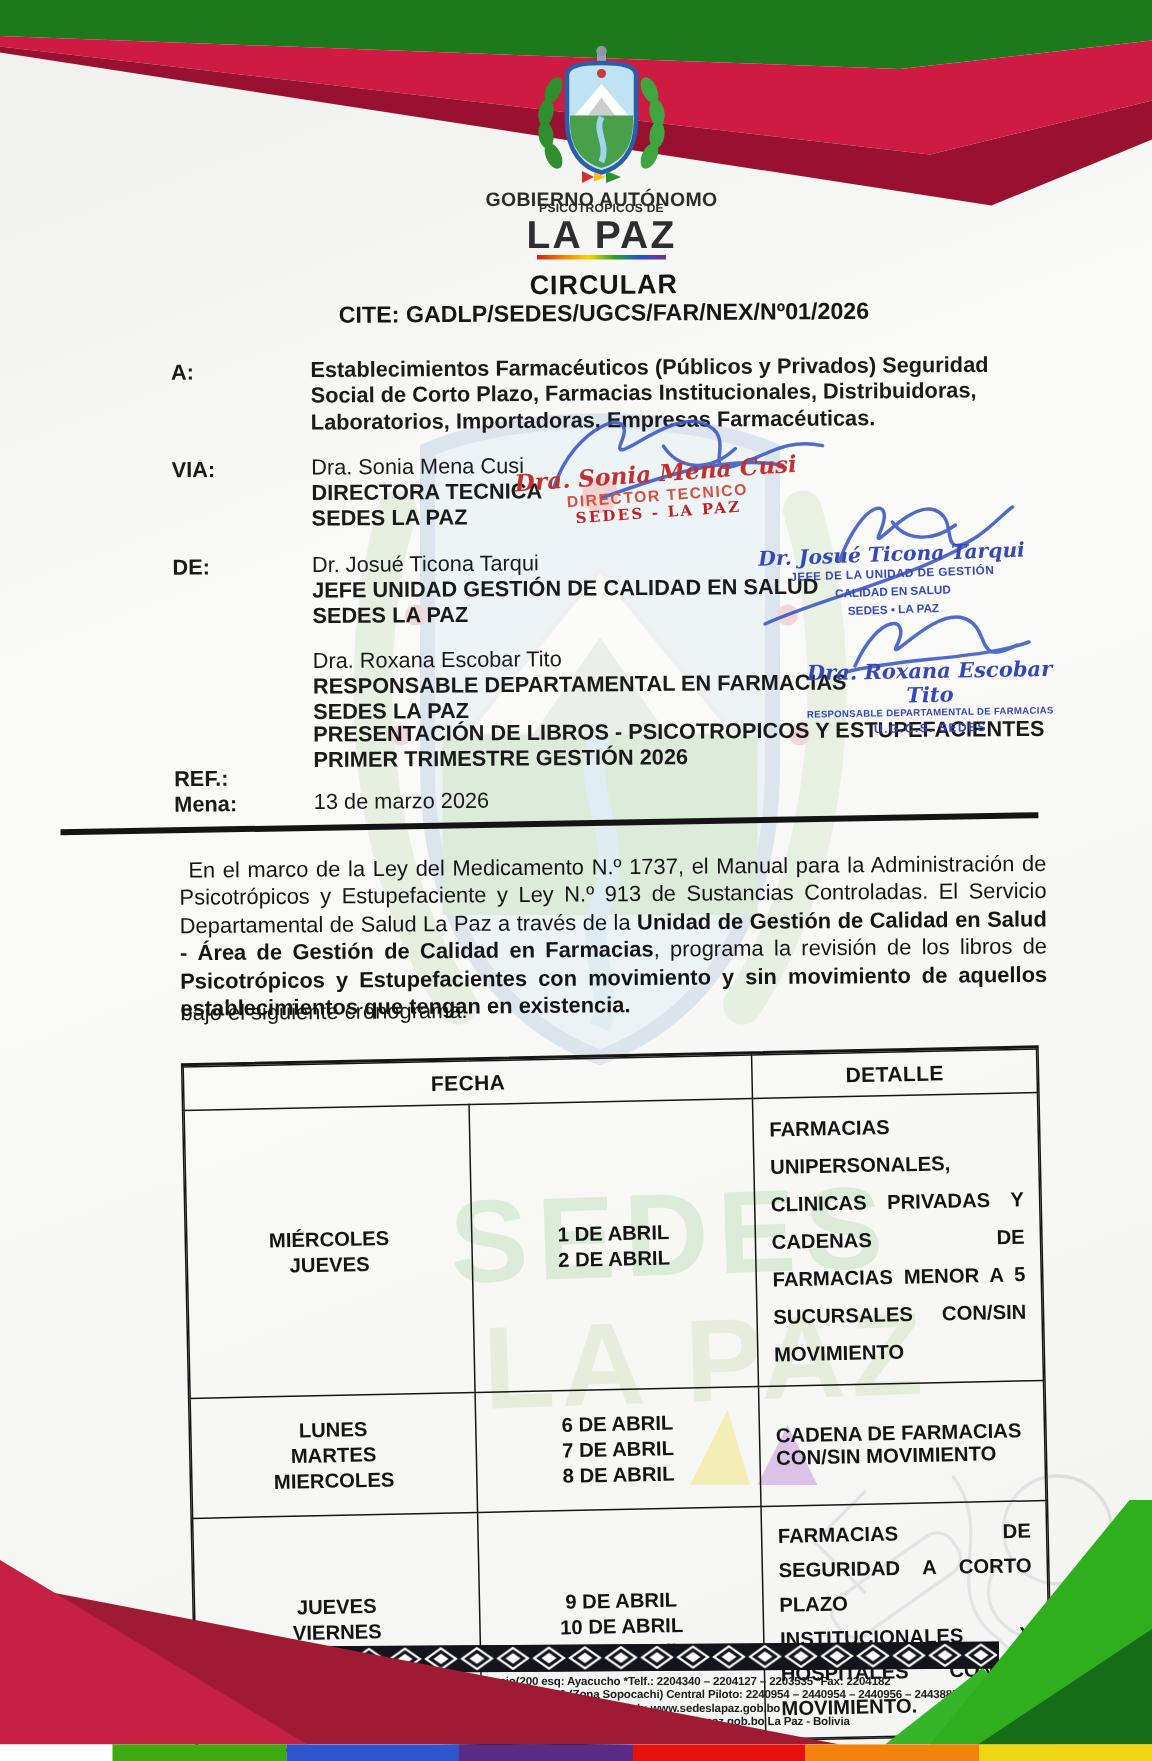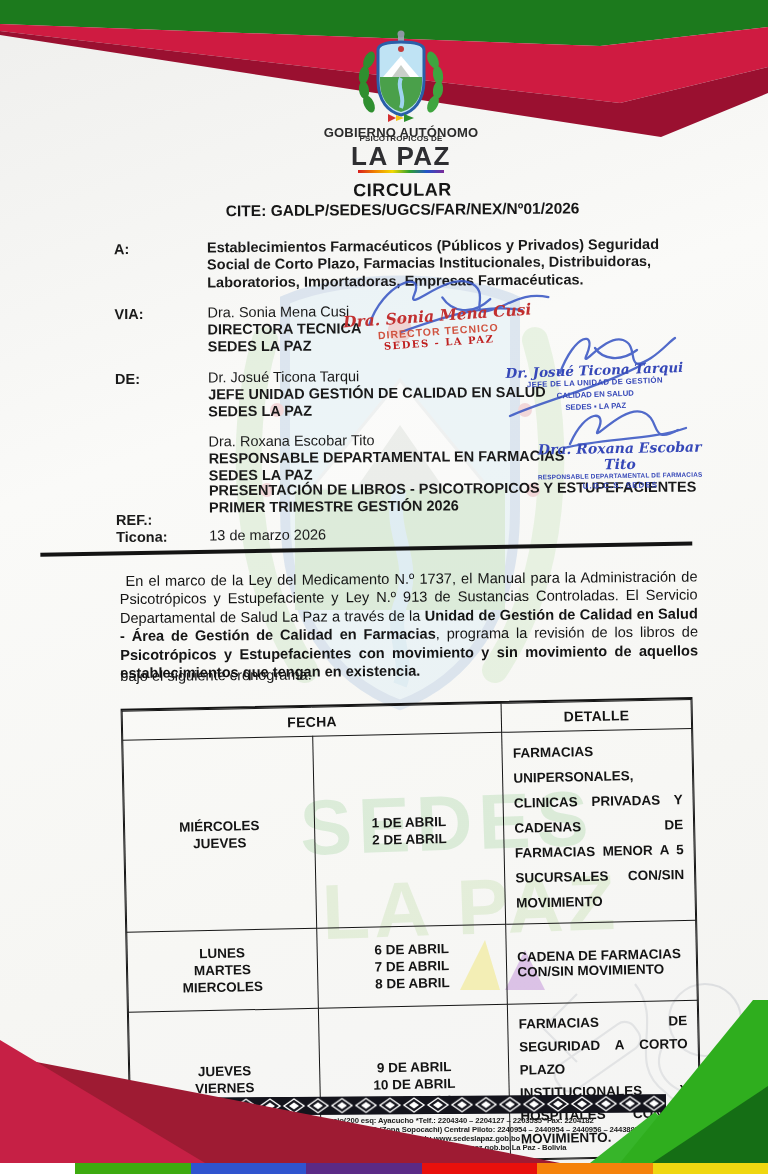--- a/index.html
+++ b/index.html
@@ -146,21 +146,21 @@
     <div class="abs fbody b" style="top:402px;">SEDES LA PAZ</div>
 
     <div class="abs fbody" style="top:432px;">Dra. Roxana Escobar Tito</div>
     <div class="abs fbody b" style="top:449px;">RESPONSABLE DEPARTAMENTAL EN FARMACIAS</div>
     <div class="abs fbody b" style="top:466px;">SEDES LA PAZ</div>
 
     <div class="abs flabel" style="top:510px;">REF.:</div>
     <div class="abs fbody b" style="top:481px;">PRESENTACIÓN DE LIBROS - PSICOTROPICOS Y ESTUPEFACIENTES</div>
     <div class="abs fbody b" style="top:498px;">PRIMER TRIMESTRE GESTIÓN 2026</div>
 
-    <div class="abs flabel" style="top:527px;">Ticona:</div>
+    <div class="abs flabel" style="top:527px;">Mena:</div>
     <div class="abs fbody" style="top:526px;">13 de marzo 2026</div>
 
     <div class="abs rule"></div>
 
     <div class="abs para"><span>En el marco de la Ley del Medicamento N.º 1737, el Manual para la Administración de Psicotrópicos y Estupefaciente y Ley N.º 913 de Sustancias Controladas. El Servicio Departamental de Salud La Paz a través de la </span><b>Unidad de Gestión de Calidad en Salud - Área de Gestión de Calidad en Farmacias</b><span>, programa la revisión de los libros de </span><b>Psicotrópicos y Estupefacientes con movimiento y sin movimiento de aquellos establecimientos que tengan en existencia.</b></div>
     <div class="abs tail">bajo el siguiente cronograma.</div>
 
     <div class="abs sched">
       <table>
         <tbody>

